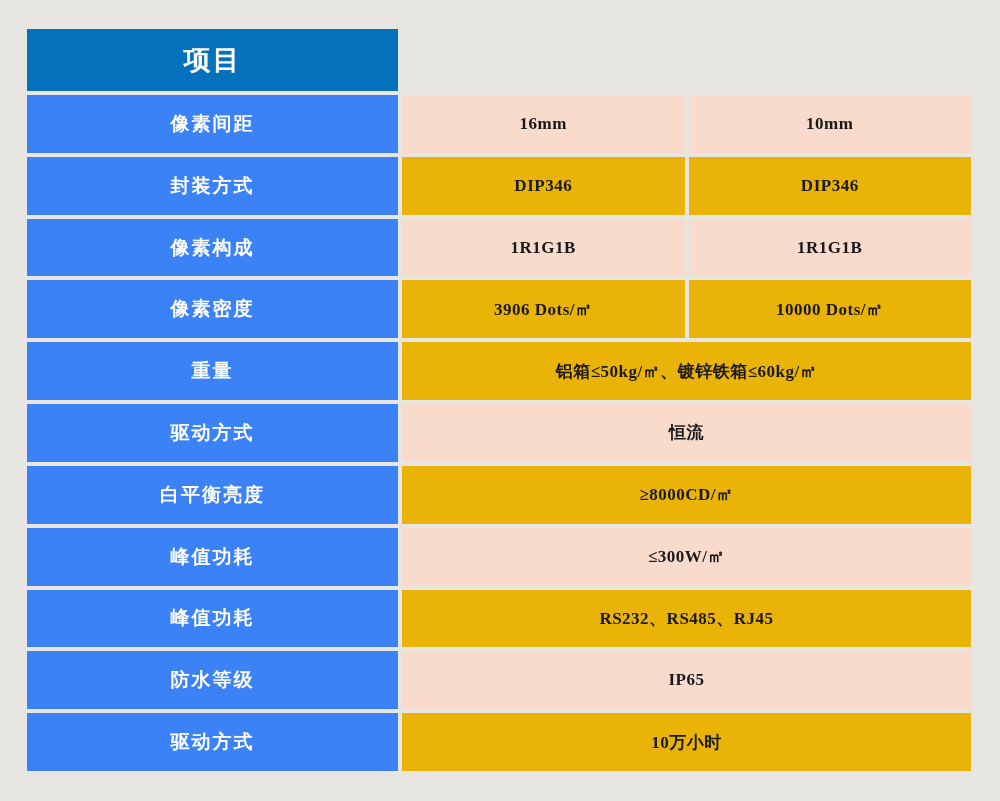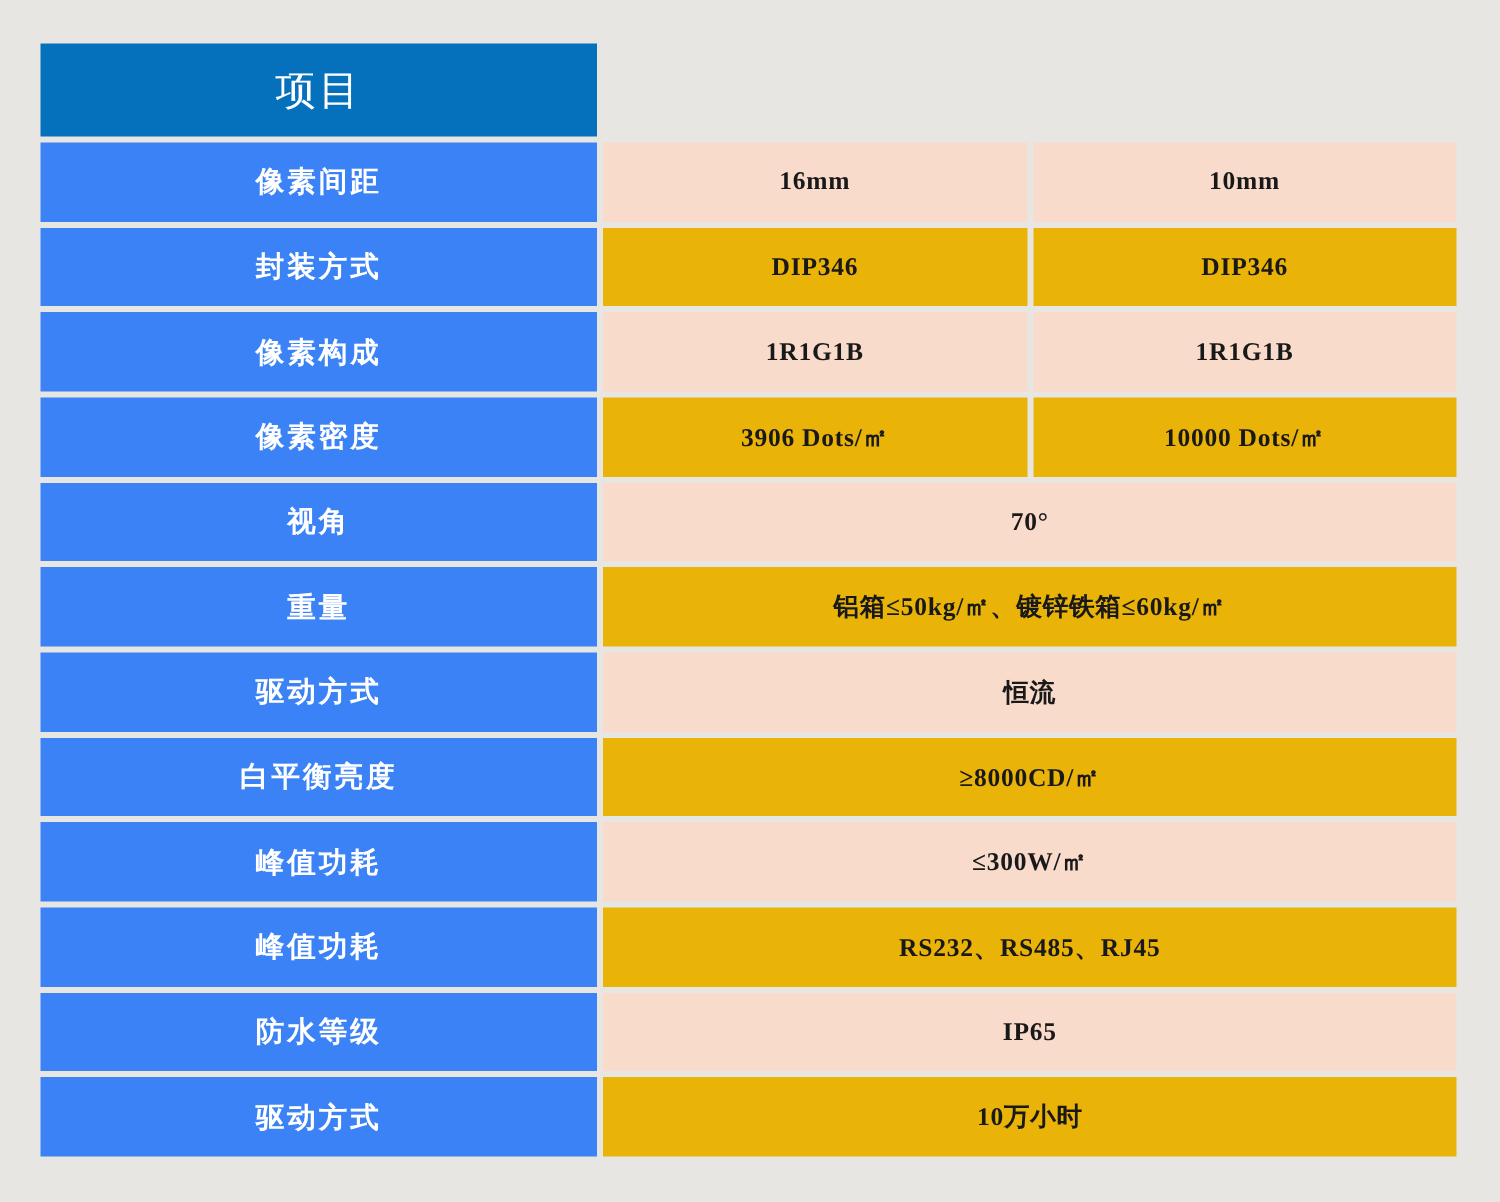--- a/index.html
+++ b/index.html
@@ -31,21 +31,21 @@
     height: 62px;
     flex: 0 0 62px;
     margin-bottom: 4px;
   }
   .spec-header .hdr-cell {
     display: flex;
     align-items: center;
     justify-content: center;
     color: #ffffff;
     font-size: 27px;
-    font-weight: normal;
+    font-weight: bold;
     letter-spacing: 2px;
     box-sizing: border-box;
   }
   .hdr-item {
     width: 371px;
     flex: 0 0 371px;
     background: #0570bc;
     margin-right: 4px;
   }
   .hdr-param {
@@ -147,26 +147,20 @@
           <div class="val-cell">1R1G1B</div>
         </div>
       </div>
       <div class="spec-row tint-light">
         <div class="row-label">像素密度</div>
         <div class="row-values">
           <div class="val-cell">3906 Dots/㎡</div>
           <div class="val-cell">10000 Dots/㎡</div>
         </div>
       </div>
-      <div class="spec-row tint-dark">
-        <div class="row-label">视角</div>
-        <div class="row-values">
-          <div class="val-cell span-all">70°</div>
-        </div>
-      </div>
       <div class="spec-row tint-light">
         <div class="row-label">重量</div>
         <div class="row-values">
           <div class="val-cell span-all">铝箱≤50kg/㎡、镀锌铁箱≤60kg/㎡</div>
         </div>
       </div>
       <div class="spec-row tint-dark">
         <div class="row-label">驱动方式</div>
         <div class="row-values">
           <div class="val-cell span-all">恒流</div>

